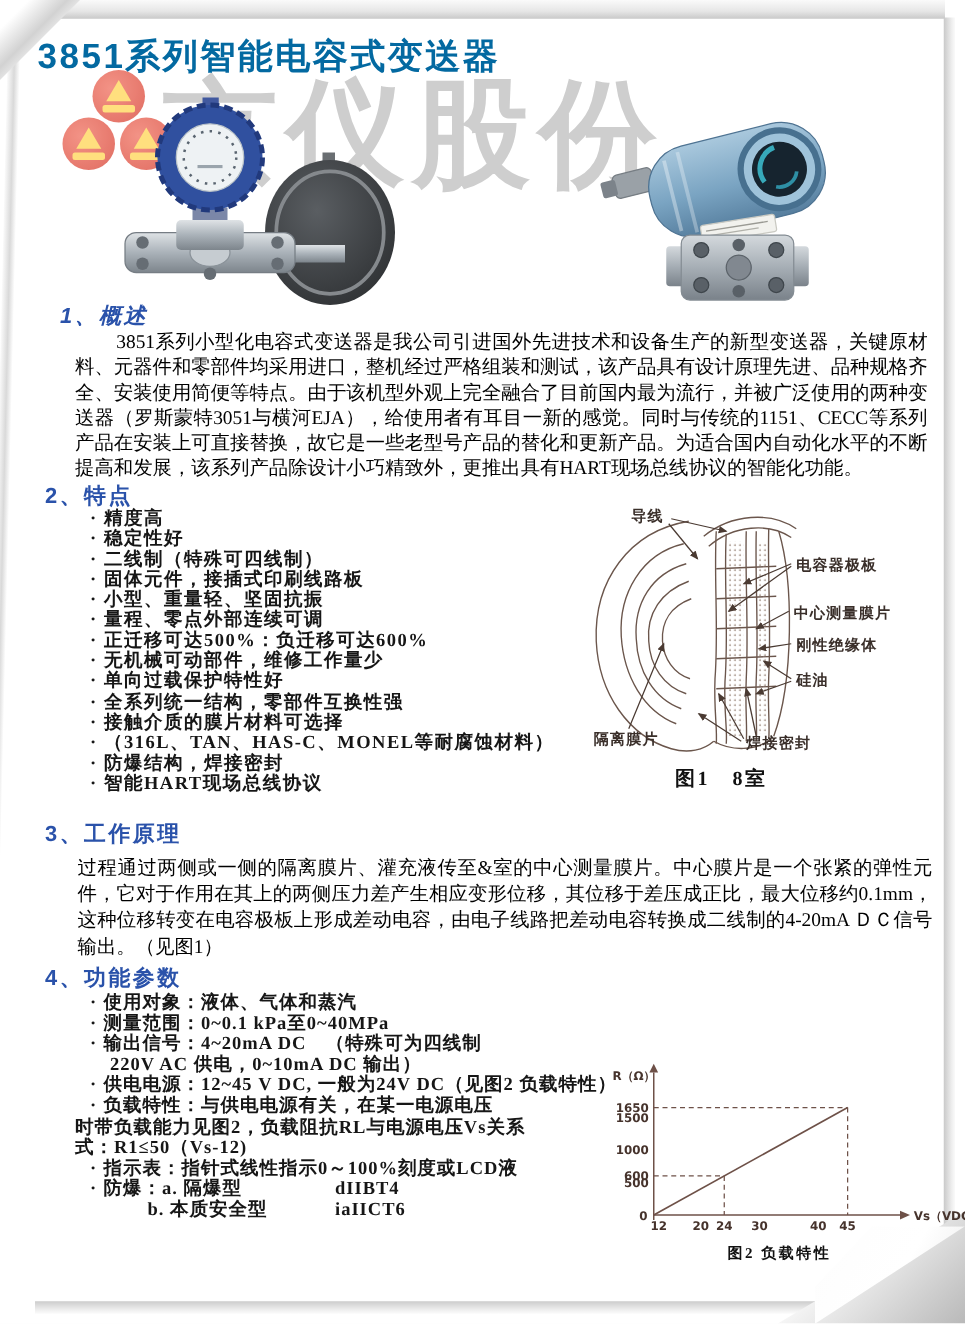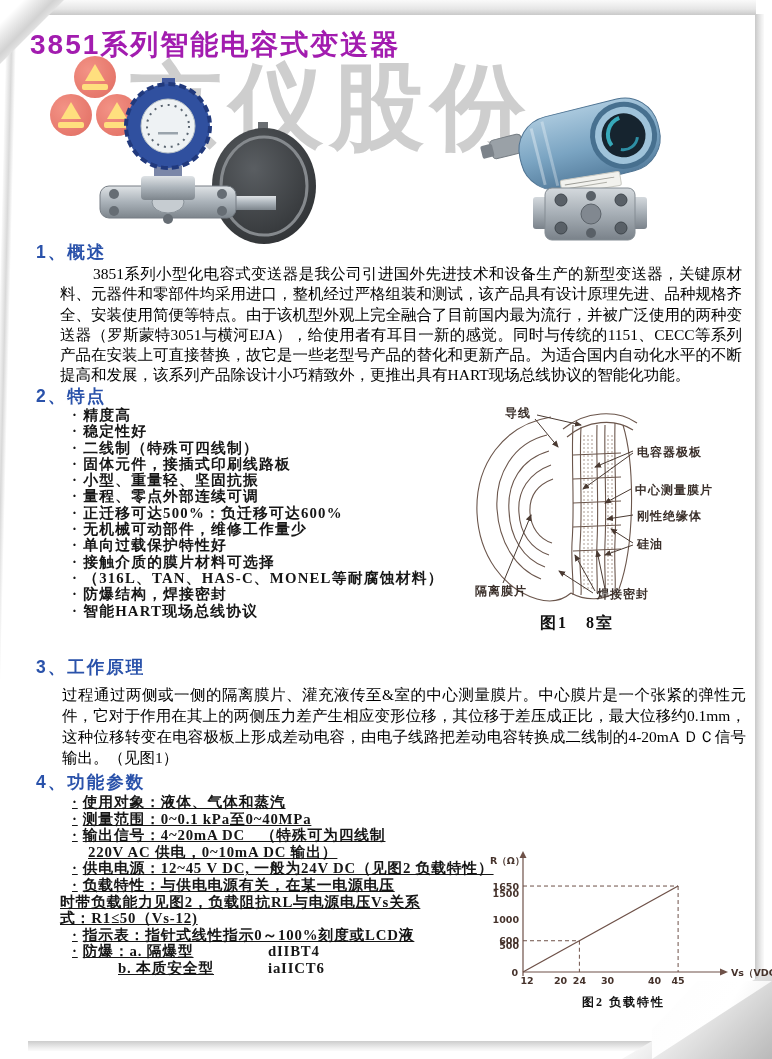--- a/index.html
+++ b/index.html
@@ -30,32 +30,32 @@
     background:radial-gradient(circle at 35% 35%,#ef6a58,#dd4434 70%,#c93527);}
   .wm-c1{left:24px;top:0;} .wm-c2{left:0;top:38px;} .wm-c3{left:46px;top:38px;}
   .wm-tri{position:absolute;left:11px;top:8px;width:0;height:0;
     border-left:10px solid transparent;border-right:10px solid transparent;
     border-bottom:17px solid #ffd44d;}
   .wm-bar{position:absolute;left:8px;top:28px;width:26px;height:6px;background:#ffd44d;border-radius:2px;}
   .wm-text{position:absolute;left:128px;top:44px;z-index:1;font-family:"Liberation Sans","DejaVu Sans",sans-serif;
     font-size:94px;font-weight:bold;color:#9e9e9e;opacity:.5;letter-spacing:7px;white-space:nowrap;}
   
   .title{position:absolute;left:30px;top:26px;z-index:3;font-family:"Liberation Sans","DejaVu Sans",sans-serif;
-    font-size:28px;font-weight:bold;color:#a21caf;letter-spacing:2px;}
+    font-size:28px;font-weight:bold;color:#0369a1;letter-spacing:2px;}
   .sec-head{position:absolute;z-index:3;font-family:"Liberation Sans","DejaVu Sans",sans-serif;
     font-size:17.5px;font-weight:bold;color:#2a52aa;letter-spacing:2px;}
   .para{position:absolute;z-index:3;font-size:15.5px;line-height:20.3px;text-align:justify;
     font-weight:400;color:#000000;}
   .indent2 .first{display:inline-block;width:33px;}
   
   .feat-list{position:absolute;left:60px;top:407px;width:400px;z-index:3;}
   .feat-line{height:16.3px;line-height:16.3px;font-size:14.8px;font-weight:600;
     letter-spacing:1.2px;padding-left:12px;white-space:nowrap;}
   .blt{margin-right:5px;}
-  .param-list{position:absolute;left:60px;top:794px;width:430px;z-index:3;text-decoration:underline;}
+  .param-list{position:absolute;left:60px;top:794px;width:430px;z-index:3;}
   .p-line{position:relative;height:16.6px;line-height:16.6px;font-size:14.8px;font-weight:600;
     letter-spacing:.8px;white-space:nowrap;}
   .p-line.bullet{padding-left:12px;}
   .p-line.ind1{padding-left:28px;}
   .p-line.ind2{padding-left:58px;}
   .tab-val{position:absolute;left:208px;top:0;}
   
   .photo{position:absolute;z-index:2;}
   
   .fig1{position:absolute;left:455px;top:403px;width:312px;height:256px;z-index:3;}
@@ -162,34 +162,35 @@
     <rect x="70" y="122" width="90" height="52" rx="7" fill="url(#steel2)" stroke="#848c93"></rect>
     <circle cx="86" cy="134" r="6" fill="#596067" stroke="#3f464c"></circle>
     <circle cx="86" cy="162" r="6" fill="#596067" stroke="#3f464c"></circle>
     <circle cx="146" cy="134" r="6" fill="#596067" stroke="#3f464c"></circle>
     <circle cx="146" cy="162" r="6" fill="#596067" stroke="#3f464c"></circle>
     <circle cx="116" cy="130" r="5" fill="#596067"></circle>
     <circle cx="116" cy="167" r="5" fill="#596067"></circle>
     <circle cx="116" cy="148" r="10" fill="#818890" stroke="#5c636a"></circle>
   </svg>
 
-  <div class="sec-head" style="left:36px;top:240px;">1、概述</div>
+  <div class="sec-head" style="left:48px;top:240px;font-style:italic;">1、概述</div>
   <div class="para indent2" style="left:60px;top:264px;width:682px;"><span class="first"></span><span>3851系列小型化电容式变送器是我公司引进国外先进技术和设备生产的新型变送器，关键原材料、元器件和零部件均采用进口，整机经过严格组装和测试，该产品具有设计原理先进、品种规格齐全、安装使用简便等特点。由于该机型外观上完全融合了目前国内最为流行，并被广泛使用的两种变送器（罗斯蒙特3051与横河EJA），给使用者有耳目一新的感觉。同时与传统的1151、CECC等系列产品在安装上可直接替换，故它是一些老型号产品的替化和更新产品。为适合国内自动化水平的不断提高和发展，该系列产品除设计小巧精致外，更推出具有HART现场总线协议的智能化功能。</span></div>
 
   <div class="sec-head" style="left:36px;top:384px;">2、特点</div>
   <div class="feat-list">
       <div class="feat-line"><span class="blt">·</span><span>精度高</span></div>
       <div class="feat-line"><span class="blt">·</span><span>稳定性好</span></div>
       <div class="feat-line"><span class="blt">·</span><span>二线制（特殊可四线制）</span></div>
       <div class="feat-line"><span class="blt">·</span><span>固体元件，接插式印刷线路板</span></div>
       <div class="feat-line"><span class="blt">·</span><span>小型、重量轻、坚固抗振</span></div>
       <div class="feat-line"><span class="blt">·</span><span>量程、零点外部连续可调</span></div>
       <div class="feat-line"><span class="blt">·</span><span>正迁移可达500%：负迁移可达600%</span></div>
       <div class="feat-line"><span class="blt">·</span><span>无机械可动部件，维修工作量少</span></div>
       <div class="feat-line"><span class="blt">·</span><span>单向过载保护特性好</span></div>
+      <div class="feat-line"><span class="blt">·</span><span>全系列统一结构，零部件互换性强</span></div>
       <div class="feat-line"><span class="blt">·</span><span>接触介质的膜片材料可选择</span></div>
       <div class="feat-line"><span class="blt">·</span><span>（316L、TAN、HAS-C、MONEL等耐腐蚀材料）</span></div>
       <div class="feat-line"><span class="blt">·</span><span>防爆结构，焊接密封</span></div>
       <div class="feat-line"><span class="blt">·</span><span>智能HART现场总线协议</span></div>
     </div>
 
   <div class="fig1">
     <svg width="312" height="210" viewBox="0 0 312 210">
       <defs>
         <pattern id="dots" width="4" height="4" patternUnits="userSpaceOnUse">

